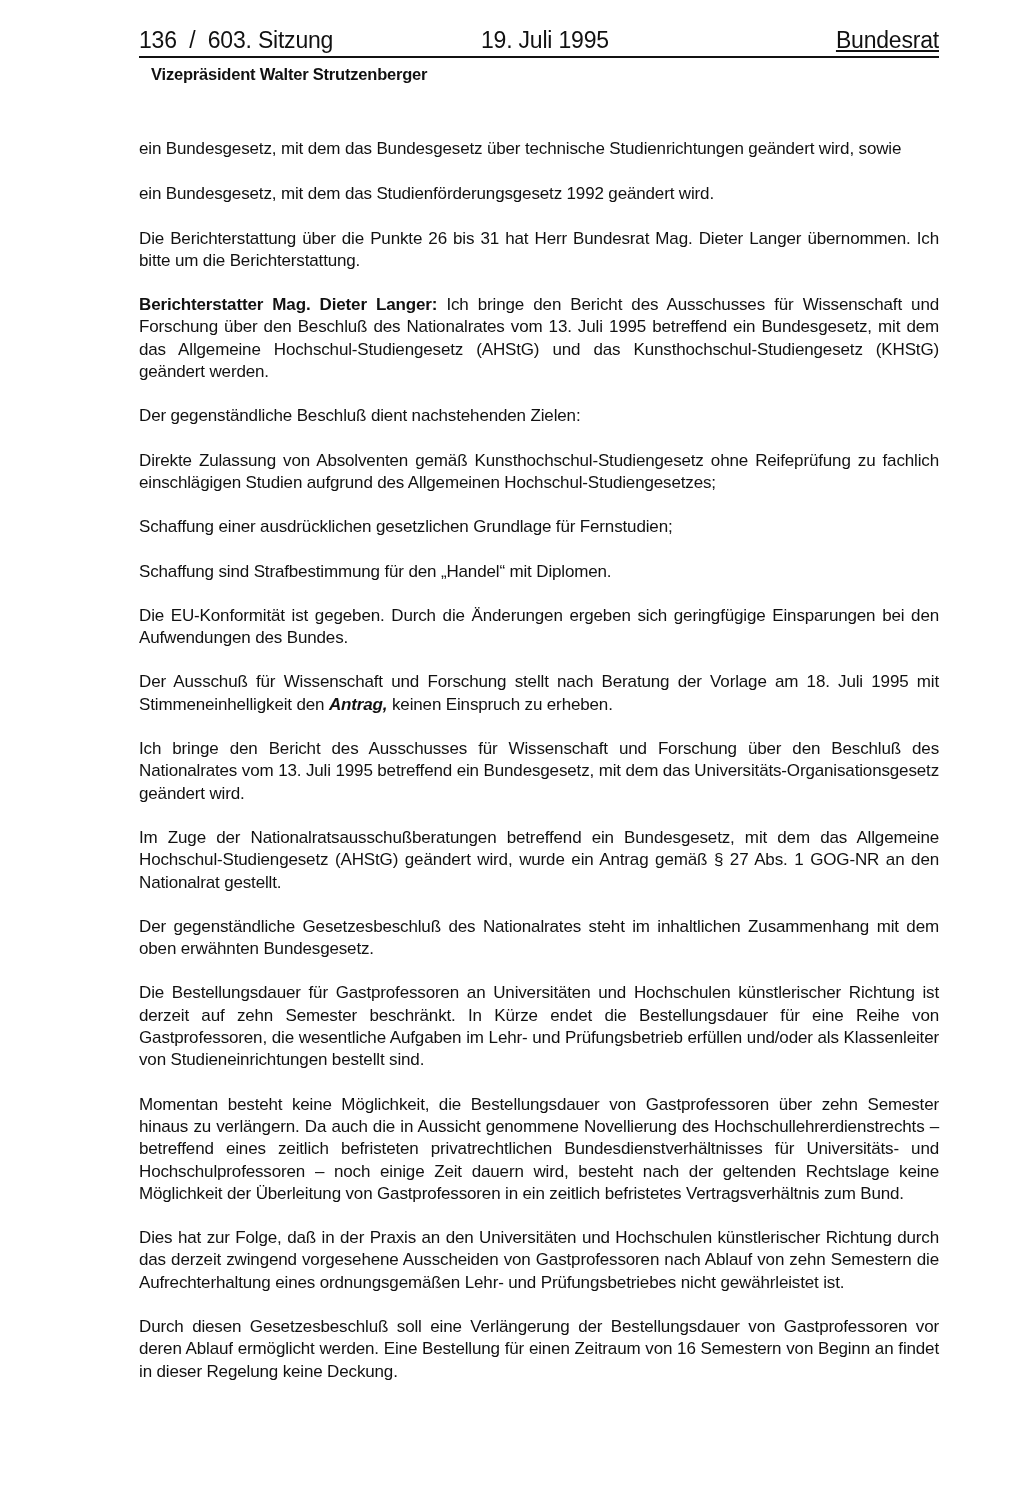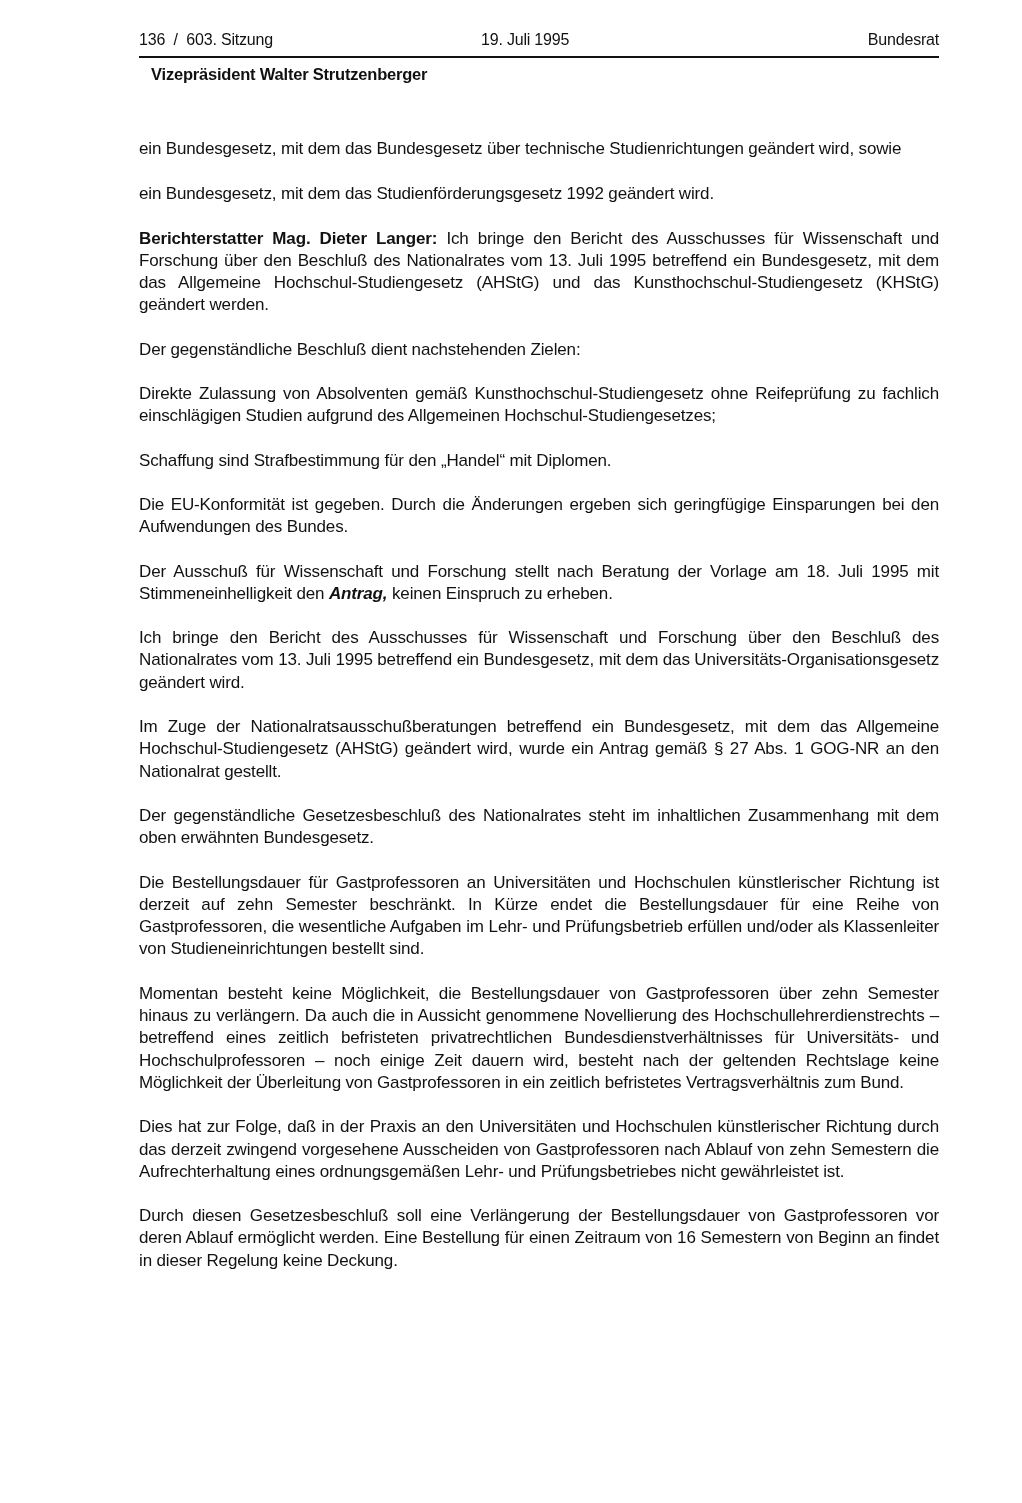--- a/index.html
+++ b/index.html
@@ -20,28 +20,28 @@
       left: 139px;
       top: 0;
       width: 800px;
     }
     .running-header {
       position: absolute;
       top: 28px;
       left: 0;
       width: 800px;
       height: 24px;
-      font-size: 16px;
+      font-size: 23px;
       line-height: 24px;
       letter-spacing: -0.2px;
       text-align: center;
     }
     .running-header .left { position: absolute; left: 0; top: 0; }
     .running-header .center { position: absolute; left: 342px; top: 0; }
-    .running-header .right { position: absolute; right: 0; top: 0; }
+    .running-header .right { position: absolute; right: 0; top: 0; text-decoration: underline; }
     .header-rule {
       position: absolute;
       top: 56px;
       left: 0;
       width: 800px;
       height: 2px;
       background: #111111;
     }
     .speaker-heading {
       position: absolute;
@@ -81,25 +81,27 @@
     <span class="right">Bundesrat</span>
   </div>
 
   <div class="header-rule"></div>
 
   <div class="speaker-heading">Vizepräsident Walter Strutzenberger</div>
 
   <div class="body-text">
     <p style="margin-bottom:23px;">ein Bundesgesetz, mit dem das Bundesgesetz über technische Studienrichtungen geändert wird, sowie</p>
     <p>ein Bundesgesetz, mit dem das Studienförderungsgesetz 1992 geändert wird.</p>
+    <p>Die Berichterstattung über die Punkte 26 bis 31 hat Herr Bundesrat Mag. Dieter Langer übernommen. Ich bitte um die Berichterstattung.</p>
     <p>
       <span class="speaker-label">Berichterstatter Mag. Dieter Langer:</span><span> Ich bringe den Bericht des Ausschusses für Wissen­schaft und Forschung über den Beschluß des Nationalrates vom 13. Juli 1995 betreffend ein Bundesgesetz, mit dem das Allgemeine Hochschul-Studiengesetz (AHStG) und das Kunsthoch­schul-Studiengesetz (KHStG) geändert werden.</span>
     </p>
     <p>Der gegenständliche Beschluß dient nachstehenden Zielen:</p>
     <p>Direkte Zulassung von Absolventen gemäß Kunsthochschul-Studiengesetz ohne Reifeprüfung zu fachlich einschlägigen Studien aufgrund des Allgemeinen Hochschul-Studiengesetzes;</p>
+    <p>Schaffung einer ausdrücklichen gesetzlichen Grundlage für Fernstudien;</p>
     <p>Schaffung sind Strafbestimmung für den „Handel“ mit Diplomen.</p>
     <p>Die EU-Konformität ist gegeben. Durch die Änderungen ergeben sich geringfügige Einsparun­gen bei den Aufwendungen des Bundes.</p>
     <p>
       <span>Der Ausschuß für Wissenschaft und Forschung stellt nach Beratung der Vorlage am 18. Juli 1995 mit Stimmeneinhelligkeit den </span><span class="emph">Antrag,</span><span> keinen Einspruch zu erheben.</span>
     </p>
     <p>Ich bringe den Bericht des Ausschusses für Wissenschaft und Forschung über den Beschluß des Nationalrates vom 13. Juli 1995 betreffend ein Bundesgesetz, mit dem das Universitäts-Organisationsgesetz geändert wird.</p>
     <p>Im Zuge der Nationalratsausschußberatungen betreffend ein Bundesgesetz, mit dem das Allgemeine Hochschul-Studiengesetz (AHStG) geändert wird, wurde ein Antrag gemäß § 27 Abs. 1 GOG-NR an den Nationalrat gestellt.</p>
     <p>Der gegenständliche Gesetzesbeschluß des Nationalrates steht im inhaltlichen Zusammenhang mit dem oben erwähnten Bundesgesetz.</p>
     <p>Die Bestellungsdauer für Gastprofessoren an Universitäten und Hochschulen künstlerischer Richtung ist derzeit auf zehn Semester beschränkt. In Kürze endet die Bestellungsdauer für eine Reihe von Gastprofessoren, die wesentliche Aufgaben im Lehr- und Prüfungsbetrieb erfüllen und/oder als Klassenleiter von Studieneinrichtungen bestellt sind.</p>
     <p>Momentan besteht keine Möglichkeit, die Bestellungsdauer von Gastprofessoren über zehn Semester hinaus zu verlängern. Da auch die in Aussicht genommene Novellierung des Hoch­schullehrerdienstrechts – betreffend eines zeitlich befristeten privatrechtlichen Bundesdienst­verhältnisses für Universitäts- und Hochschulprofessoren – noch einige Zeit dauern wird, besteht nach der geltenden Rechtslage keine Möglichkeit der Überleitung von Gastprofessoren in ein zeitlich befristetes Vertragsverhältnis zum Bund.</p>

